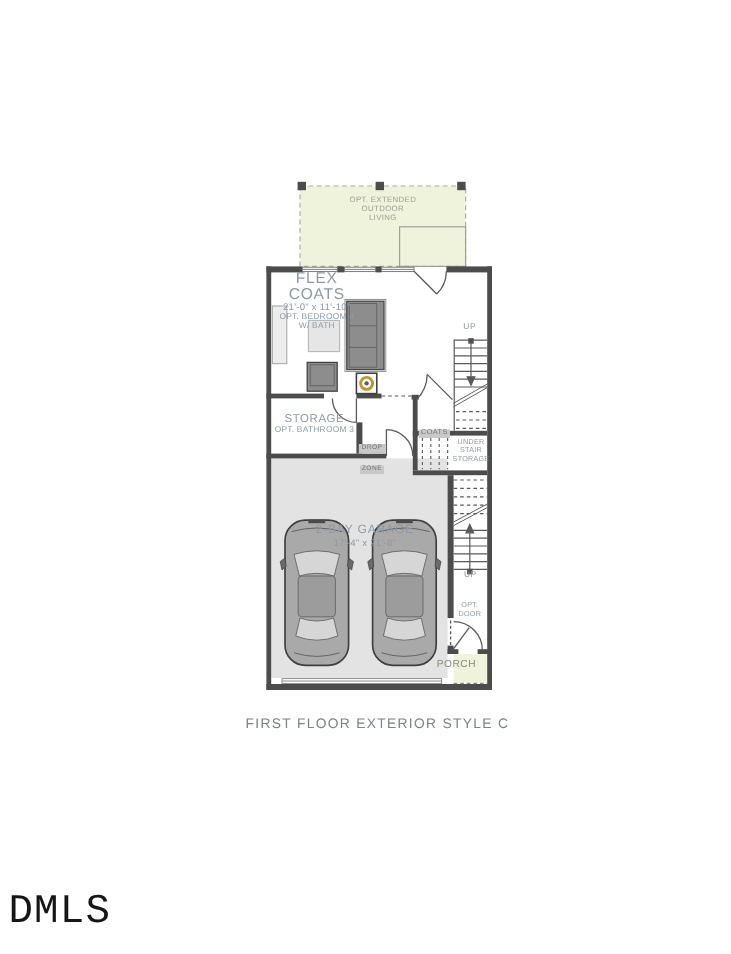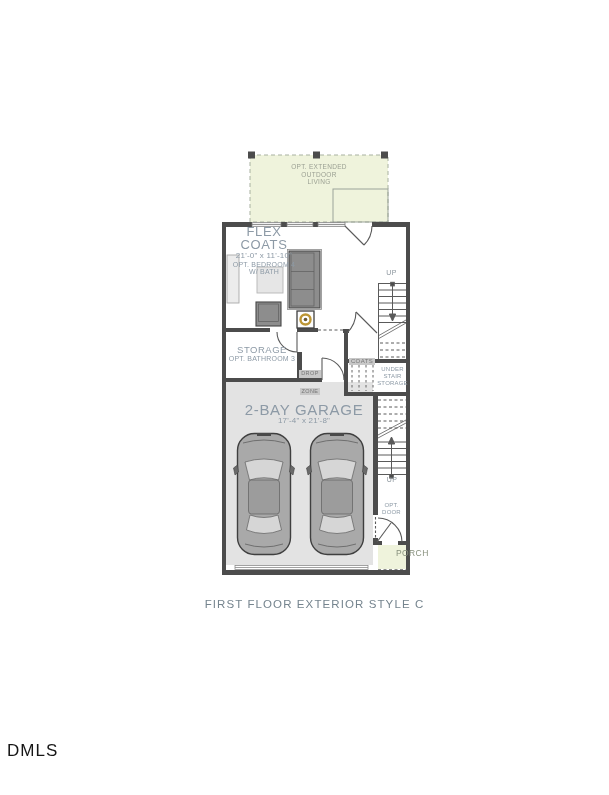--- a/index.html
+++ b/index.html
@@ -6,28 +6,28 @@
   .sheet{position:relative;width:609px;height:795px;background:#ffffff;overflow:hidden;
          font-family:"Liberation Sans", sans-serif;}
   .lbl{position:absolute;text-align:center;color:#8d9aa6;letter-spacing:.4px;line-height:1.1;}
   .lbl div{white-space:nowrap;}
   .chip{display:inline-block;background:#c8c8c8;color:#767676;padding:0 2px;line-height:7.5px;}
   .outdoor-txt{color:#9ba093;font-size:6.5px;line-height:7.5px;letter-spacing:.3px;}
   .flex-name{font-size:13px;line-height:12.5px;letter-spacing:.6px;}
   .dims{font-size:8px;line-height:9.5px;letter-spacing:.2px;}
   .optsm{font-size:7px;line-height:7.6px;letter-spacing:.2px;}
   .room-sm{font-size:9.5px;line-height:10px;letter-spacing:.5px;}
-  .garage-name{font-size:15px;line-height:12px;letter-spacing:.7px;}
+  .garage-name{font-size:10px;line-height:12px;letter-spacing:.7px;margin-top:32px;}
   .up{font-size:7px;letter-spacing:.5px;color:#8a949c;}
   .tiny{font-size:6px;line-height:7.2px;letter-spacing:.2px;}
   .porch-t{font-size:8.5px;letter-spacing:.4px;color:#87907d;}
   .caption{position:absolute;left:10px;top:598px;width:609px;text-align:center;
            font-size:11.5px;letter-spacing:1.1px;color:#75848e;}
-  .watermark{position:absolute;left:7px;top:741px;font-family:Liberation Sans, sans-serif;
-             font-size:17px;color:#161616;letter-spacing:1px;}
+  .watermark{position:absolute;left:7px;top:741px;font-family:Liberation Mono, monospace;
+             font-size:34px;color:#161616;letter-spacing:1px;}
   svg{position:absolute;left:0;top:0;}
 </style>
 </head>
 <body>
 
 <div class="sheet">
 
   <svg width="609" height="795" viewBox="0 0 609 795">
     <defs>
       <g id="car">
@@ -219,18 +219,18 @@
     <div class="dims">17'-4" x 21'-8"</div>
   </div>
 
   <div class="lbl up" style="left:380px;top:476px;width:24px;">UP</div>
 
   <div class="lbl tiny" style="left:378px;top:502px;width:27px;">
     <div>OPT.</div>
     <div>DOOR</div>
   </div>
 
-  <div class="lbl porch-t" style="left:396px;top:549px;width:32px;">PORCH</div>
+  <div class="lbl porch-t" style="left:364px;top:549px;width:32px;">PORCH</div>
 
   <div class="caption">FIRST FLOOR EXTERIOR STYLE C</div>
 
   <div class="watermark">DMLS</div>
 </div>
 
 </body></html>

